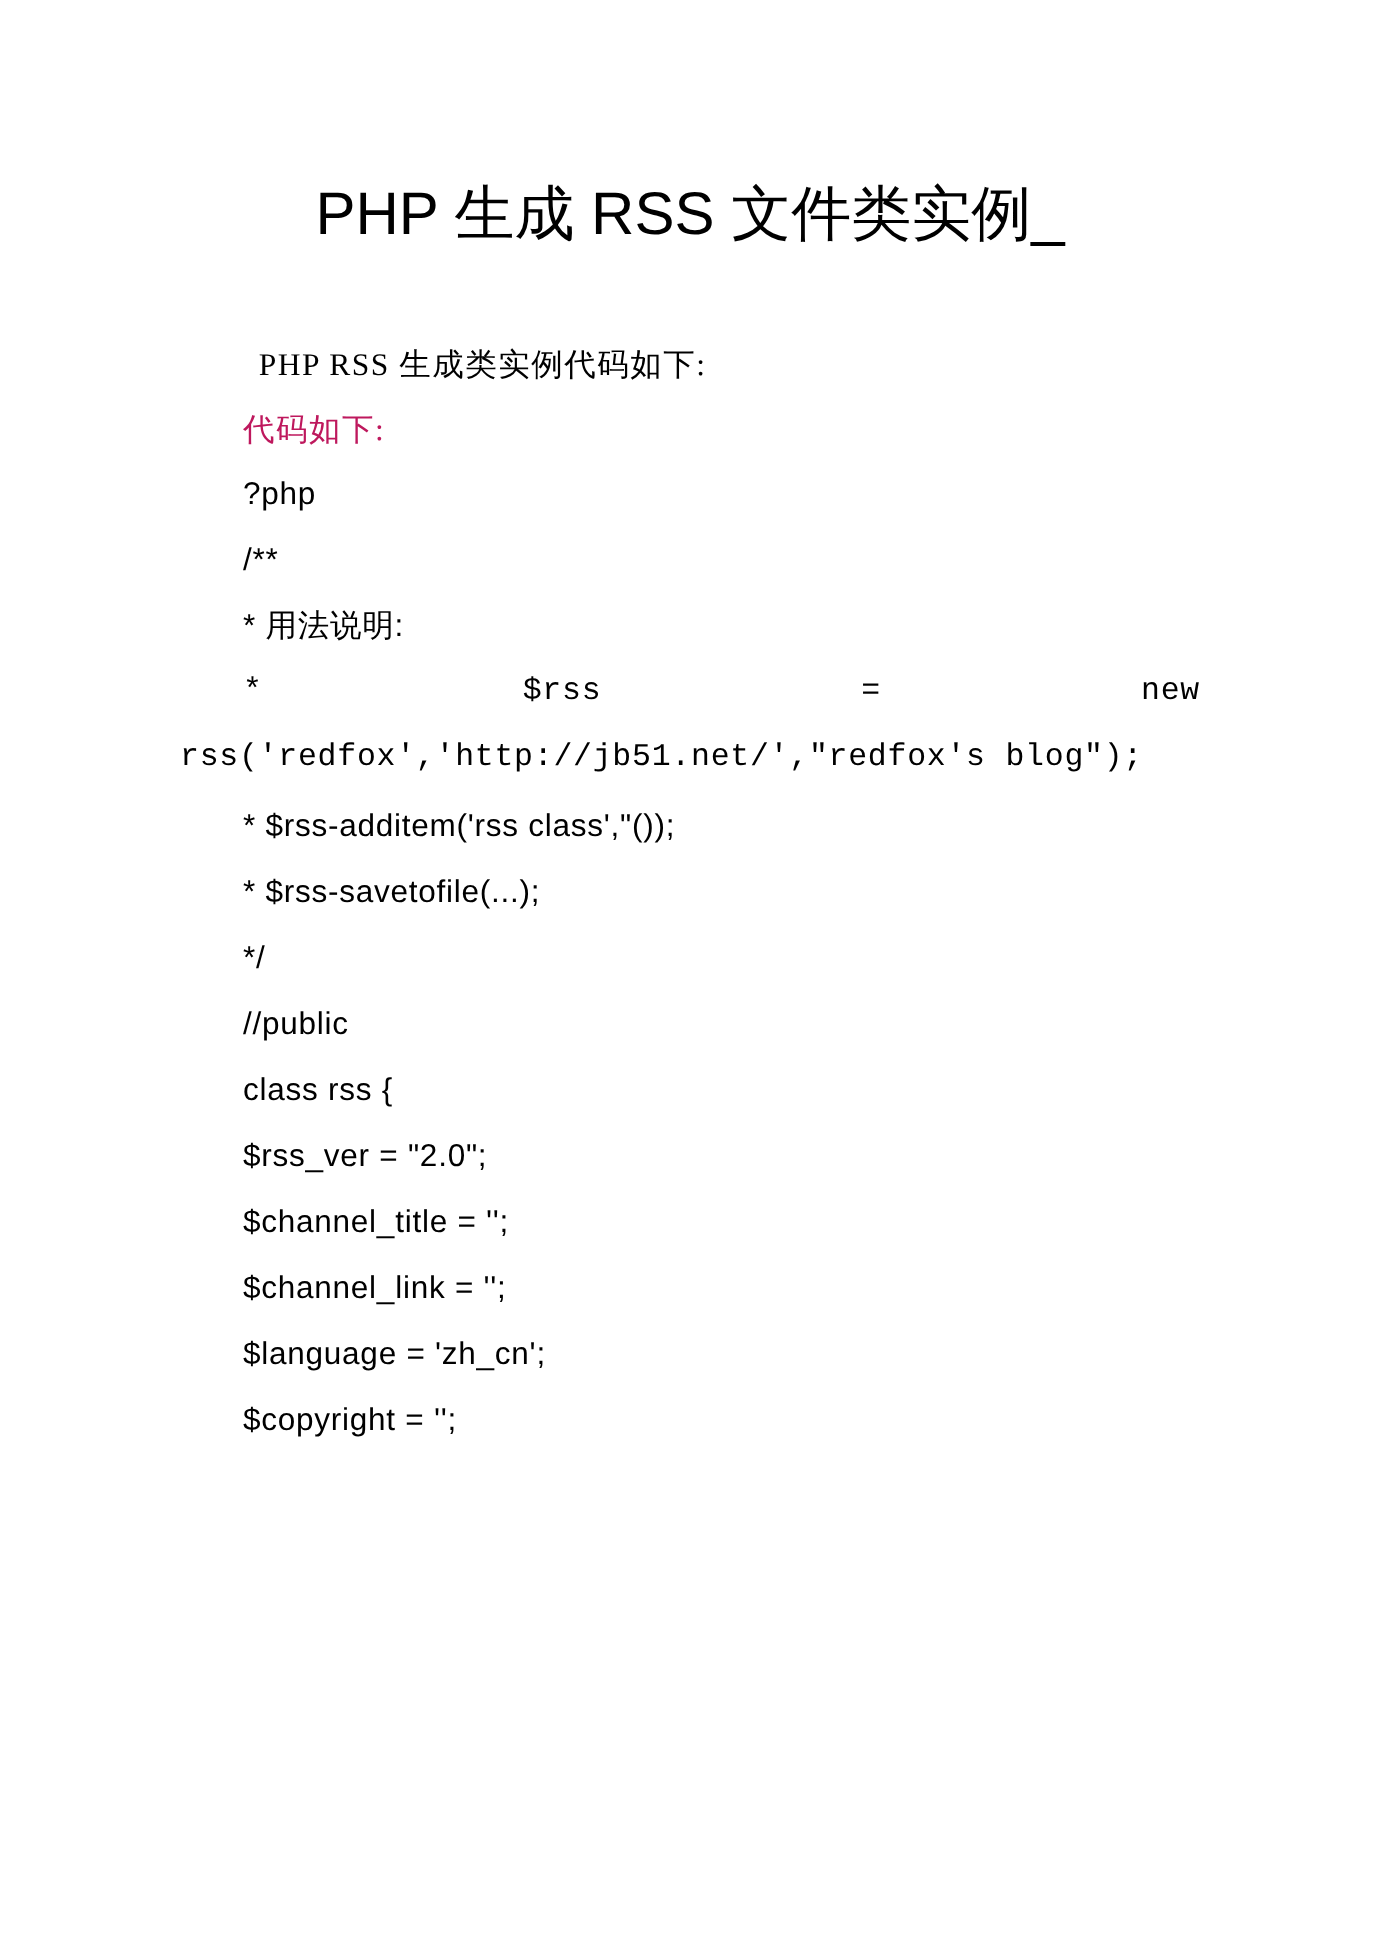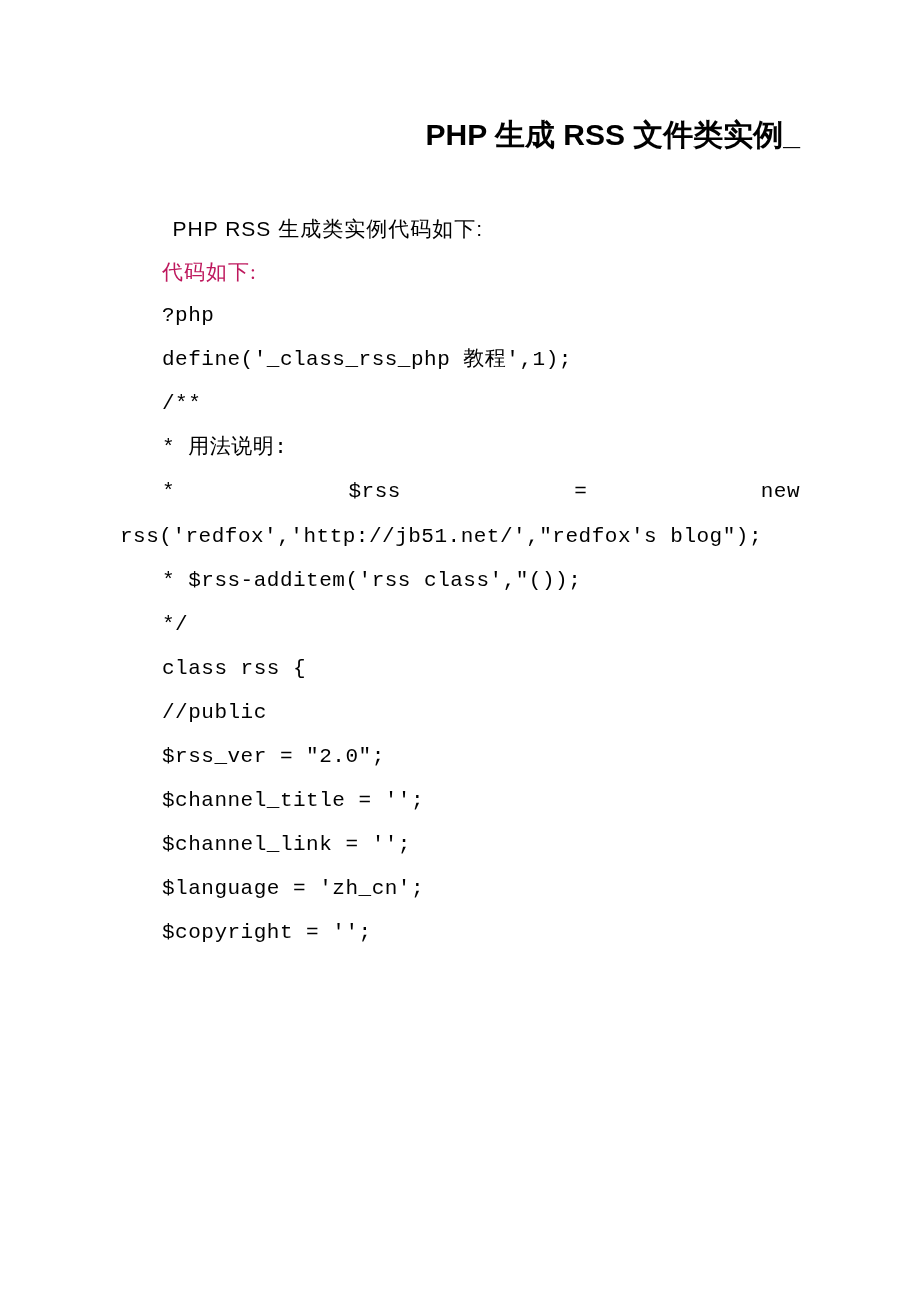--- a/index.html
+++ b/index.html
@@ -6,45 +6,45 @@
     margin: 0;
     padding: 0;
     background: #ffffff;
     width: 920px;
     font-family: "SimSun", "宋体", serif;
   }
   .page {
     padding: 115px 120px 60px 120px;
   }
   .title {
-    text-align: right;
+    text-align: center;
     font-family: "Microsoft YaHei", "SimHei", sans-serif;
-    font-weight: bold;
-    font-size: 30px;
+    font-weight: normal;
+    font-size: 40px;
     color: #000;
     margin-bottom: 52px;
   }
   .intro-line {
-    font-family: Liberation Sans, sans-serif;
+    font-family: Liberation Serif, serif;
     font-size: 21px;
     color: #000;
     line-height: 2.0;
     text-indent: 2.5em;
     letter-spacing: 1px;
   }
   .label-line {
     font-family: "FangSong", "仿宋", "SimSun", serif;
     font-size: 21px;
     color: #be185d;
     line-height: 2.1;
     text-indent: 2em;
     letter-spacing: 1px;
   }
   .code-line {
-    font-family: Liberation Mono, monospace;
+    font-family: Liberation Sans, sans-serif;
     font-size: 21px;
     color: #000;
     line-height: 2.1;
     text-indent: 2em;
     white-space: pre-wrap;
     letter-spacing: 0.5px;
   }
   .justify-line {
     font-family: "Courier New", "SimSun", monospace;
     font-size: 21px;
@@ -68,35 +68,35 @@
 <body>
 
 <div class="page">
 
   <div class="title">PHP 生成 RSS 文件类实例_</div>
 
   <div class="intro-line">PHP RSS 生成类实例代码如下:</div>
   <div class="label-line">代码如下:</div>
 
   <div class="code-line">?php</div>
-  <div class="code-line">define('_class_rss_php 教程',1);</div>
   <div class="code-line">/**</div>
   <div class="code-line">* 用法说明:</div>
 
   <div class="justify-line">
     <span>*</span>
     <span>$rss</span>
     <span>=</span>
     <span>new</span>
   </div>
   <div class="cont-line">rss('redfox','http://jb51.net/',"redfox's blog");</div>
 
   <div class="code-line">* $rss-additem('rss class',"());</div>
+  <div class="code-line">* $rss-savetofile(...);</div>
   <div class="code-line">*/</div>
+  <div class="code-line">//public</div>
   <div class="code-line">class rss {</div>
-  <div class="code-line">//public</div>
   <div class="code-line">$rss_ver = "2.0";</div>
   <div class="code-line">$channel_title = '';</div>
   <div class="code-line">$channel_link = '';</div>
   <div class="code-line">$language = 'zh_cn';</div>
   <div class="code-line">$copyright = '';</div>
 
 </div>
 
 </body></html>

